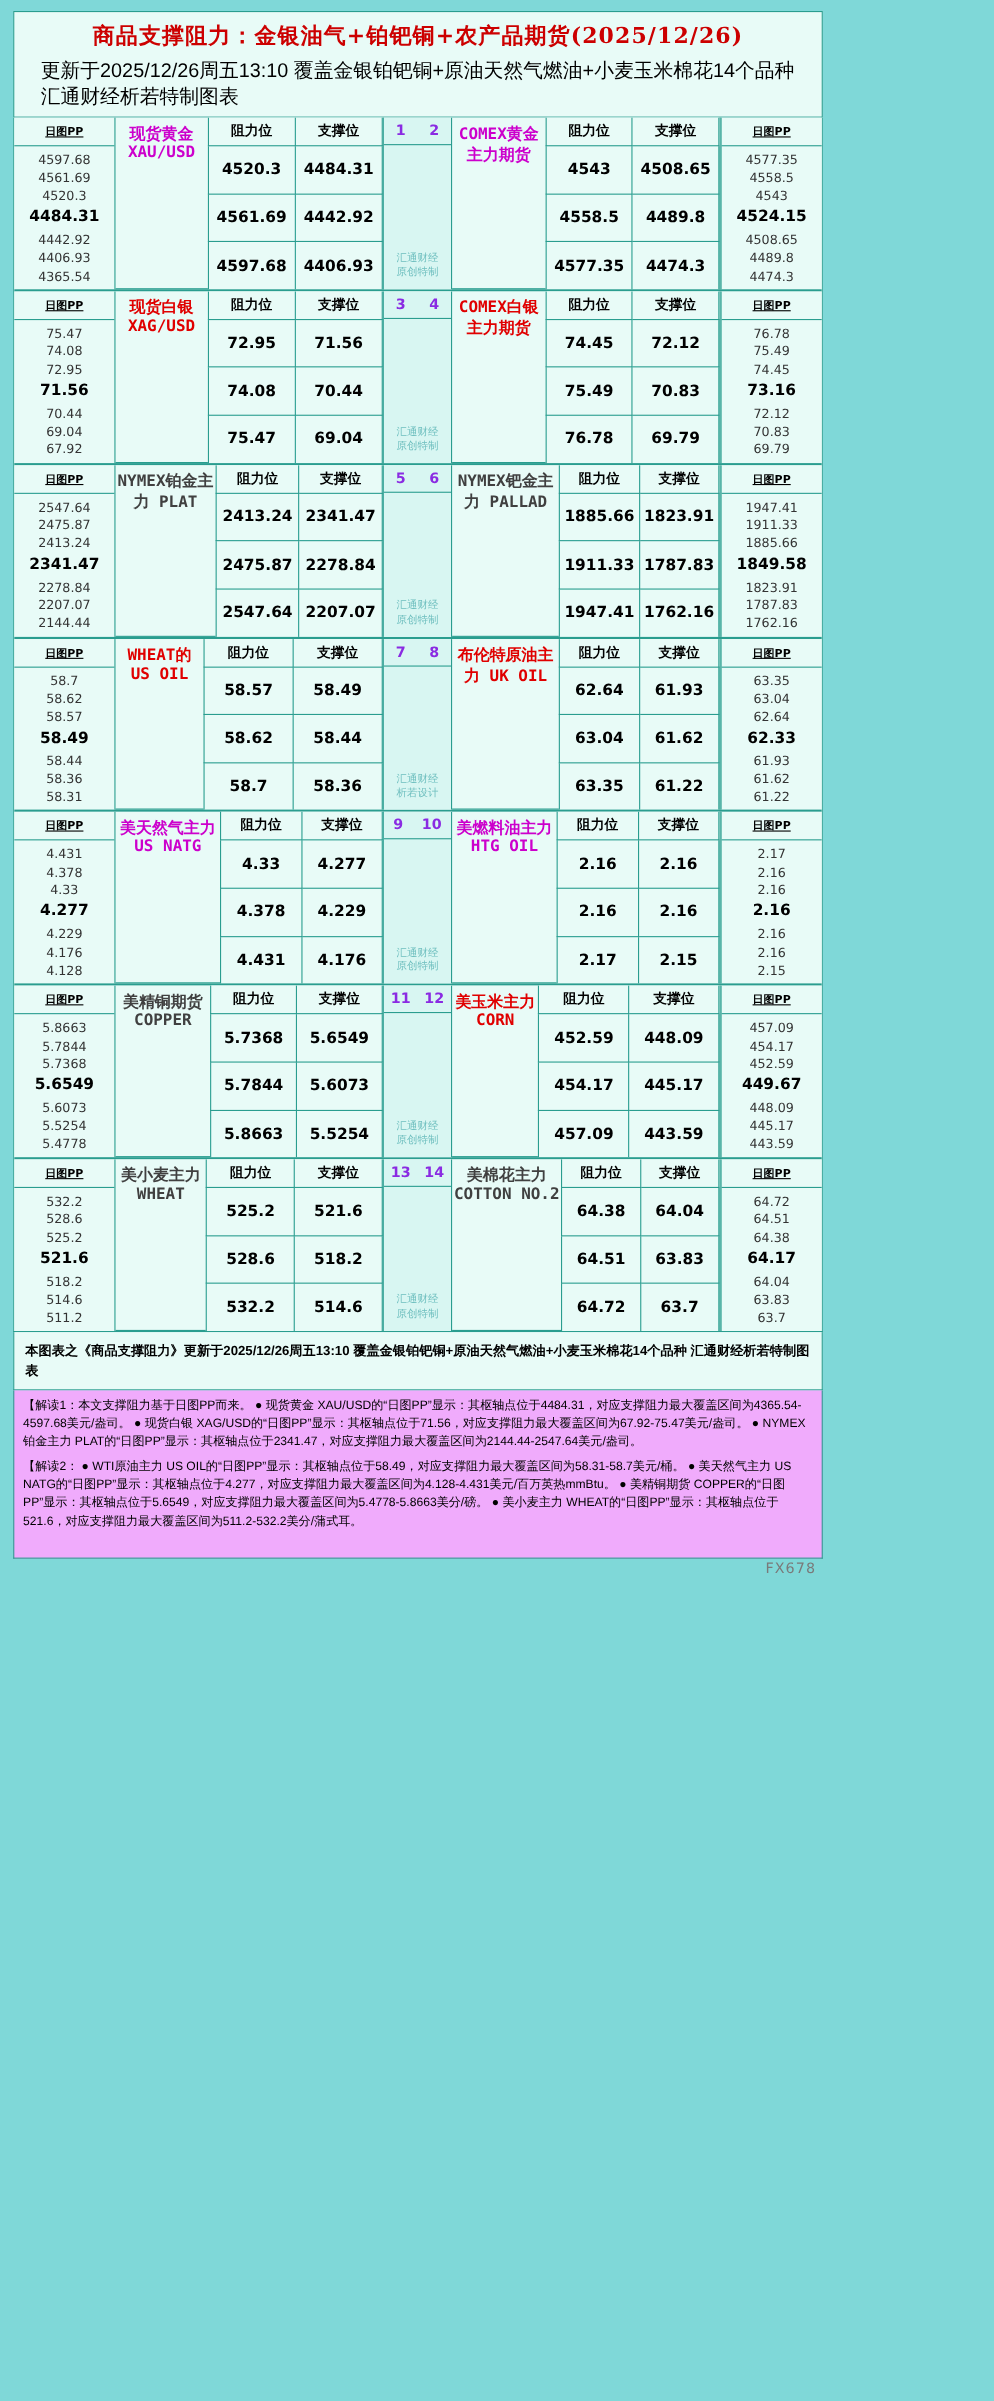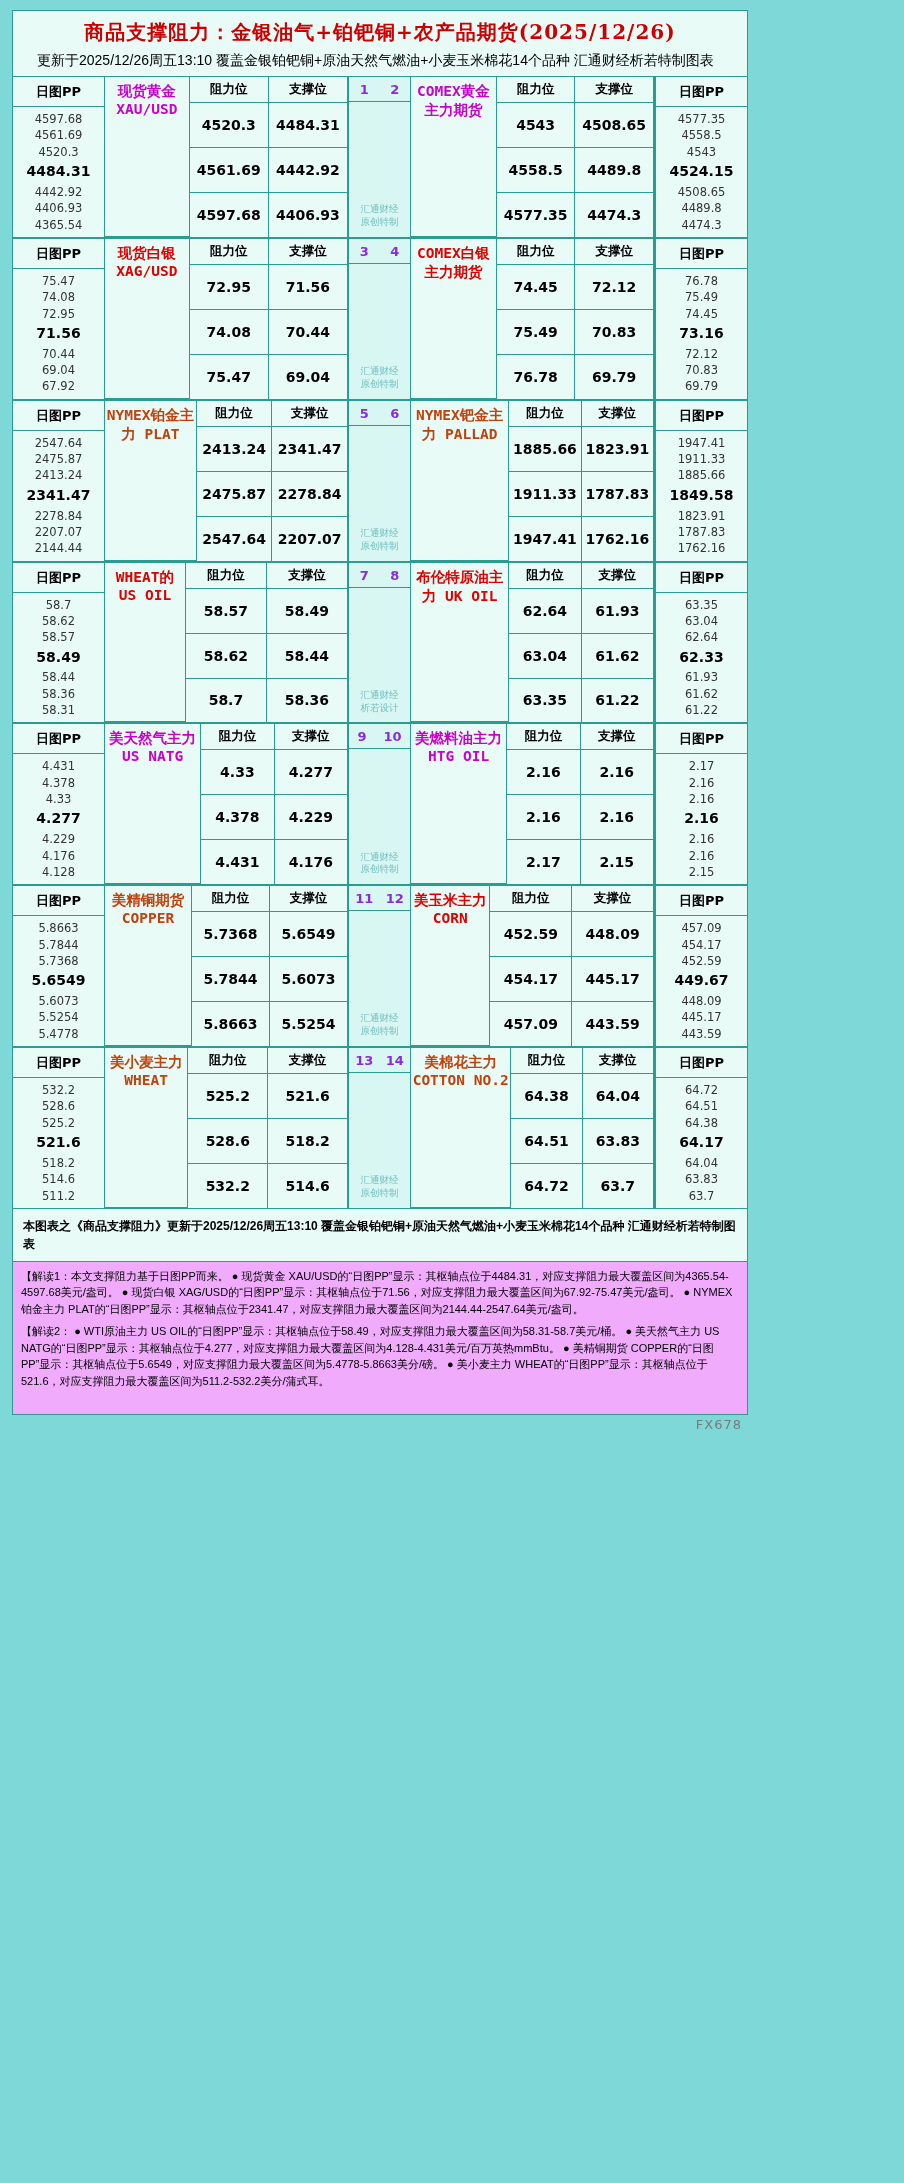--- a/index.html
+++ b/index.html
@@ -22,21 +22,21 @@
   }
   .main-title {
     color: #cc0000;
     font-size: 20px;
     font-weight: bold;
     font-family: "DejaVu Serif", serif;
     letter-spacing: 1px;
   }
   .sub-title {
     margin-top: 6px;
-    font-size: 14px;
+    font-size: 18px;
     color: #000;
     text-align: left;
     padding-left: 18px;
   }
   .blocks {
     border: 1px solid #2a9d8f;
     border-top: none;
     background: #e8fbf7;
   }
   .block {
@@ -48,25 +48,26 @@
 
   .pp-col {
     width: 92px;
     flex: 0 0 92px;
     border-right: 1px solid #2a9d8f;
     text-align: center;
     padding-bottom: 4px;
   }
   .pp-col.right { border-right: none; border-left: 1px solid #2a9d8f; }
   .pp-head {
-    font-size: 13px;
+    font-size: 10px;
     font-weight: bold;
     padding: 6px 0 5px 0;
     font-family: "DejaVu Sans", sans-serif;
     border-bottom: 1px solid #2a9d8f;
+    text-decoration: underline;
   }
   .pp-list {
     padding-top: 4px;
     line-height: 1.42;
   }
   .pp-list div {
     font-size: 11.5px;
     color: #333;
     font-family: "DejaVu Sans", sans-serif;
   }
@@ -88,21 +89,21 @@
   .side-title {
     text-align: center;
     font-size: 14.5px;
     font-weight: bold;
     padding: 5px 0 4px 0;
     font-family: "DejaVu Sans Mono", monospace;
     border-bottom: 1px solid #2a9d8f;
   }
   .t-magenta { color: #cc00cc; }
   .t-red { color: #e00000; }
-  .t-violet { color: #c2410c; text-align: center; }
+  .t-violet { color: #404040; text-align: center; }
 
   table.rs {
     width: 100%;
     border-collapse: collapse;
     table-layout: fixed;
   }
   table.rs th {
     font-size: 12.5px;
     font-weight: bold;
     padding: 4px 0;

